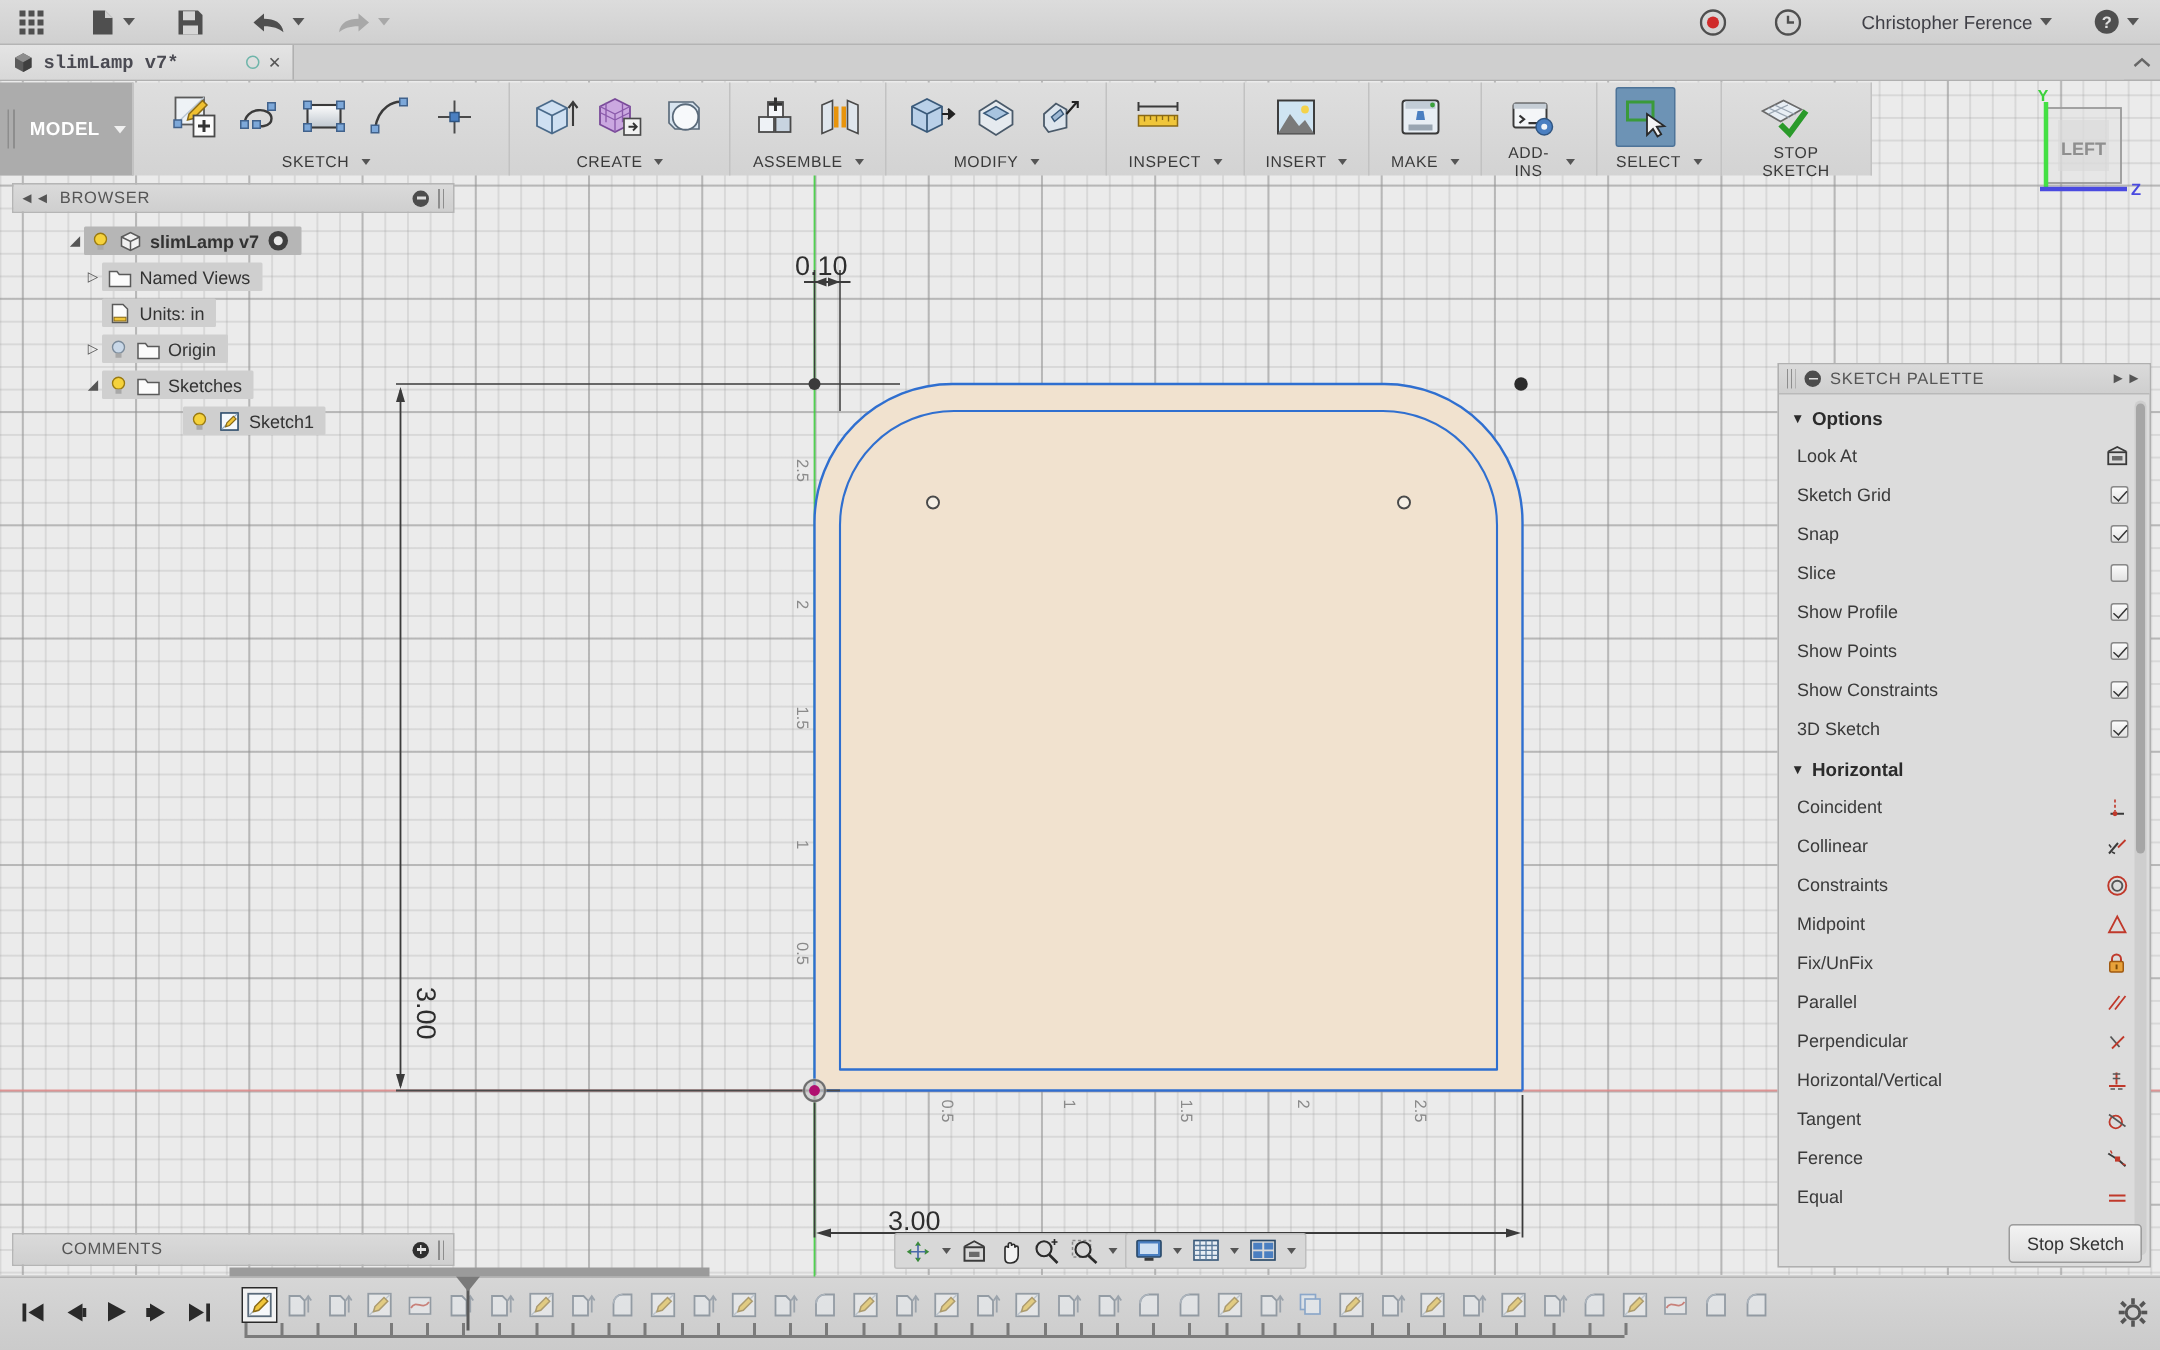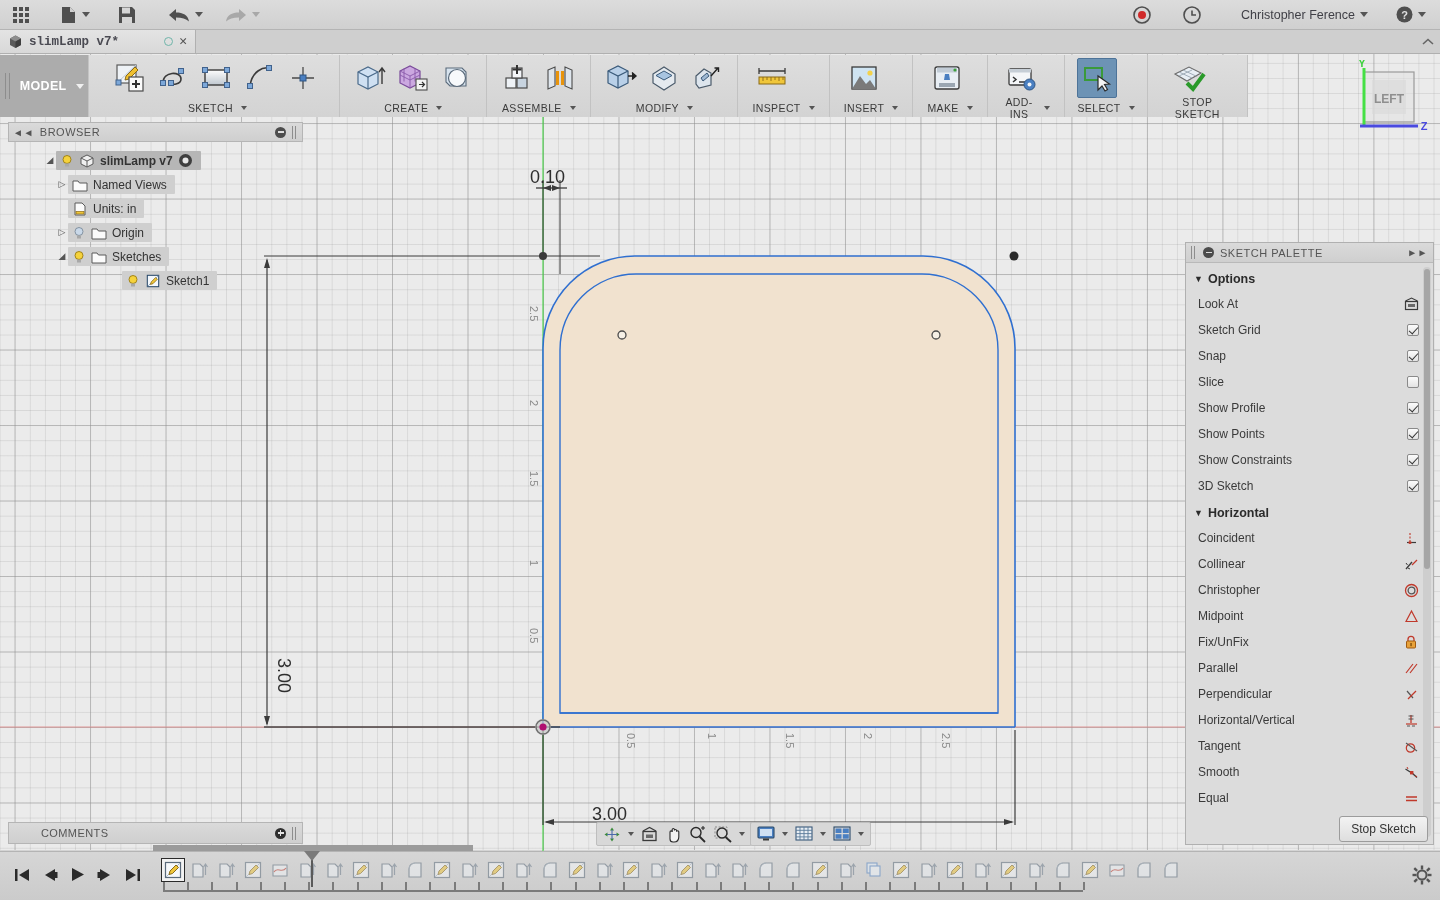--- a/index.html
+++ b/index.html
@@ -784,21 +784,21 @@
         <span class="pl">Collinear</span>
         <span class="picon">
           <svg width="15" height="15" viewBox="0 0 15 15">
               <path d="M2 12 L8 5" stroke="#3a3a3a" stroke-width="1.3"></path>
             <path d="M8 8 L13 3" stroke="#c0392b" stroke-width="1.2"></path>
             <path d="M2 6 l1.5 2 M4 11 l2 1" stroke="#3a3a3a" stroke-width="1"></path>
             </svg>
           </span>
       </div>
       <div class="prow">
-        <span class="pl">Christopher</span>
+        <span class="pl">Constraints</span>
         <span class="picon">
           <svg width="15" height="15" viewBox="0 0 15 15">
               <circle cx="7.5" cy="7.5" r="6" fill="none" stroke="#c0392b" stroke-width="1.3"></circle>
             <circle cx="7.5" cy="7.5" r="3.4" fill="none" stroke="#555" stroke-width="1.3"></circle>
             </svg>
           </span>
       </div>
       <div class="prow">
         <span class="pl">Midpoint</span>
         <span class="picon">
@@ -848,21 +848,21 @@
       <div class="prow">
         <span class="pl">Tangent</span>
         <span class="picon">
           <svg width="15" height="15" viewBox="0 0 15 15">
               <circle cx="6.5" cy="9" r="4.2" fill="none" stroke="#c0392b" stroke-width="1.2"></circle>
             <path d="M2 4 L13 12" stroke="#555" stroke-width="1.1"></path>
             </svg>
           </span>
       </div>
       <div class="prow">
-        <span class="pl">Smooth</span>
+        <span class="pl">Ference</span>
         <span class="picon">
           <svg width="15" height="15" viewBox="0 0 15 15">
               <path d="M1.5 4 L7 7.5" stroke="#3a3a3a" stroke-width="1.3"></path>
             <path d="M7.5 7.5 L13 12.5" stroke="#3a3a3a" stroke-width="1.3"></path>
             <rect x="6" y="6" width="3.4" height="3.4" fill="#c0392b"></rect>
             <path d="M3 2 l1 2 M11 11 l2 .5" stroke="#c0392b" stroke-width="1"></path>
             </svg>
           </span>
       </div>
       <div class="prow">

